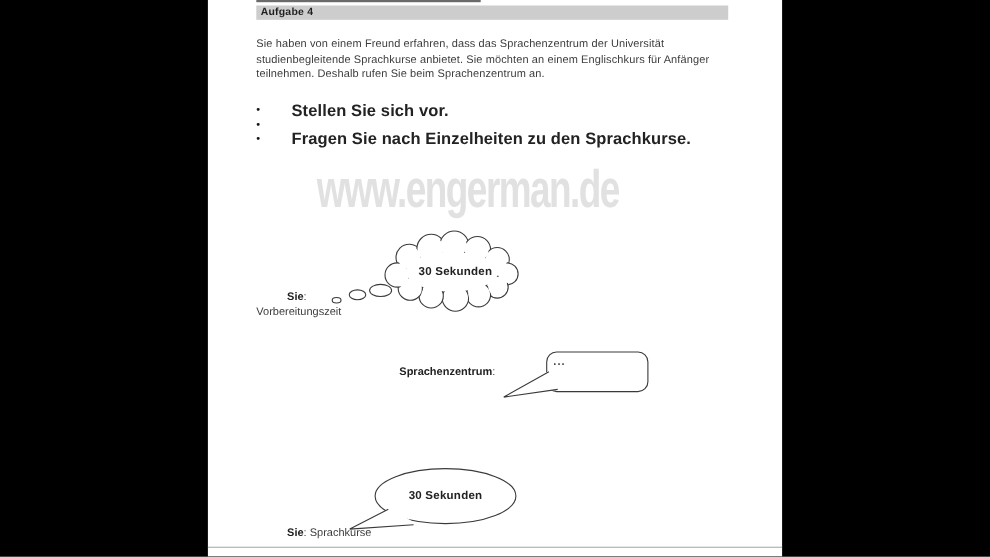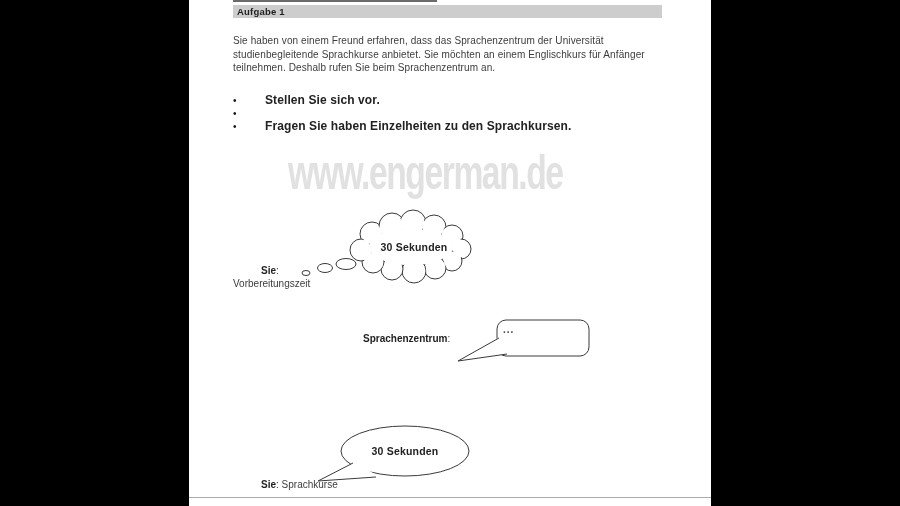--- a/index.html
+++ b/index.html
@@ -32,21 +32,21 @@
     left: 44px; top: 34px; width: 440px; z-index: 3;
     font-size: 10px; line-height: 13.5px; color: #3c3c3c;
     white-space: pre-line; letter-spacing: 0.1px;
   }
   .bullet-list { left: 44px; top: 94px; width: 420px; z-index: 3; }
   .bullet-row { display: flex; align-items: flex-start; height: 13px; }
   .bullet-glyph {
     width: 32px; flex: 0 0 32px; font-size: 10px; line-height: 13px; color: #111;
   }
   .bullet-text {
-    font-size: 12px; line-height: 13px; font-weight: bold; color: #222;
+    font-size: 15px; line-height: 13px; font-weight: bold; color: #222;
     letter-spacing: 0.1px;
   }
   .watermark {
     left: 99px; top: 149px; z-index: 1;
     font-size: 48px; font-weight: bold; color: #e1e1e1;
     letter-spacing: -2px; line-height: 1;
     transform: scaleX(0.70); transform-origin: left top;
     white-space: nowrap; user-select: none;
   }
   .shapes { left: 0; top: 0; width: 522px; height: 506px; z-index: 2; }
@@ -75,38 +75,38 @@
 </style>
 </head>
 <body>
 
 <div class="stage">
   <div class="page">
 
     <div class="abs top-strip"></div>
 
     <div class="abs header-bar">
-      <span>Aufgabe 1</span>
+      <span>Aufgabe 4</span>
     </div>
 
     <div class="abs task-paragraph">Sie haben von einem Freund erfahren, dass das Sprachenzentrum der Universität
 studienbegleitende Sprachkurse anbietet. Sie möchten an einem Englischkurs für Anfänger
 teilnehmen. Deshalb rufen Sie beim Sprachenzentrum an.</div>
 
     <div class="abs bullet-list">
       <div class="bullet-row">
         <span class="bullet-glyph">•</span>
         <span class="bullet-text">Stellen Sie sich vor.</span>
       </div>
       <div class="bullet-row">
         <span class="bullet-glyph">•</span>
       </div>
       <div class="bullet-row">
         <span class="bullet-glyph">•</span>
-        <span class="bullet-text">Fragen Sie haben Einzelheiten zu den Sprachkursen.</span>
+        <span class="bullet-text">Fragen Sie nach Einzelheiten zu den Sprachkurse.</span>
       </div>
     </div>
 
     <div class="abs watermark">www.engerman.de</div>
 
     <svg class="abs shapes" width="522" height="506" viewBox="0 0 522 506">
 
       <g fill="#ffffff" stroke="#3a3a3a" stroke-width="1">
         <circle cx="183" cy="234" r="12"></circle>
           <circle cx="203" cy="226" r="13"></circle>

